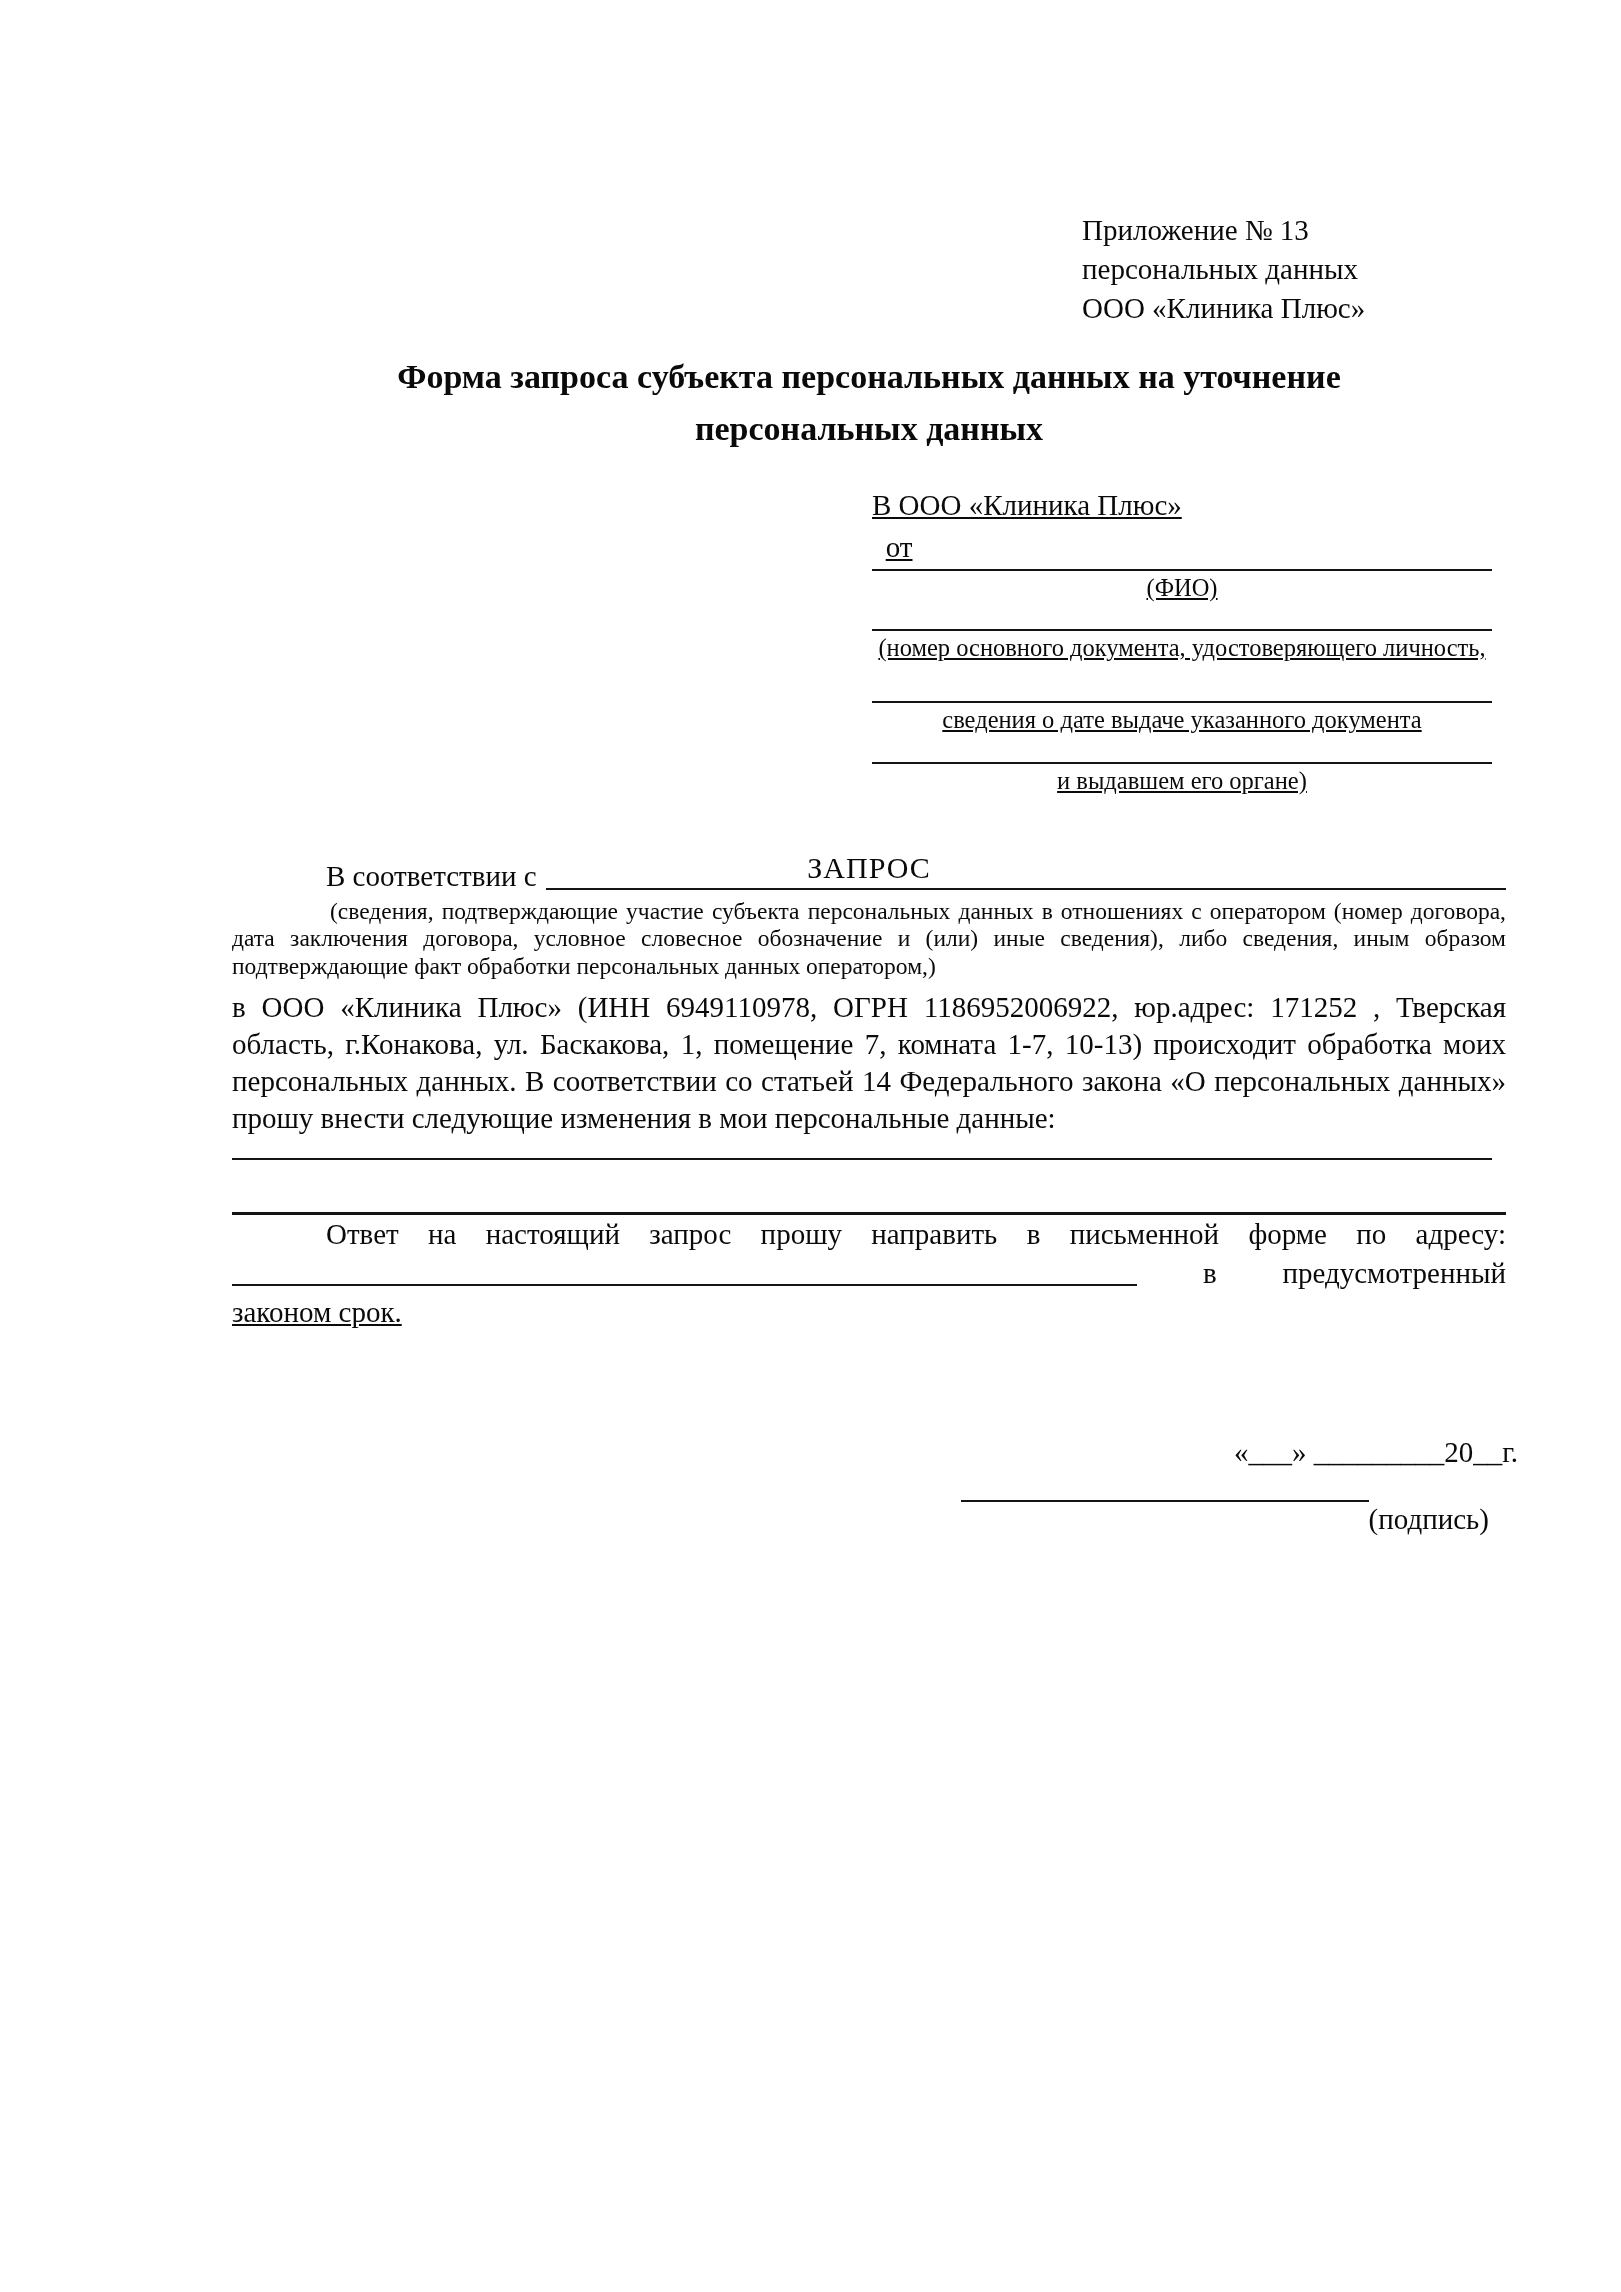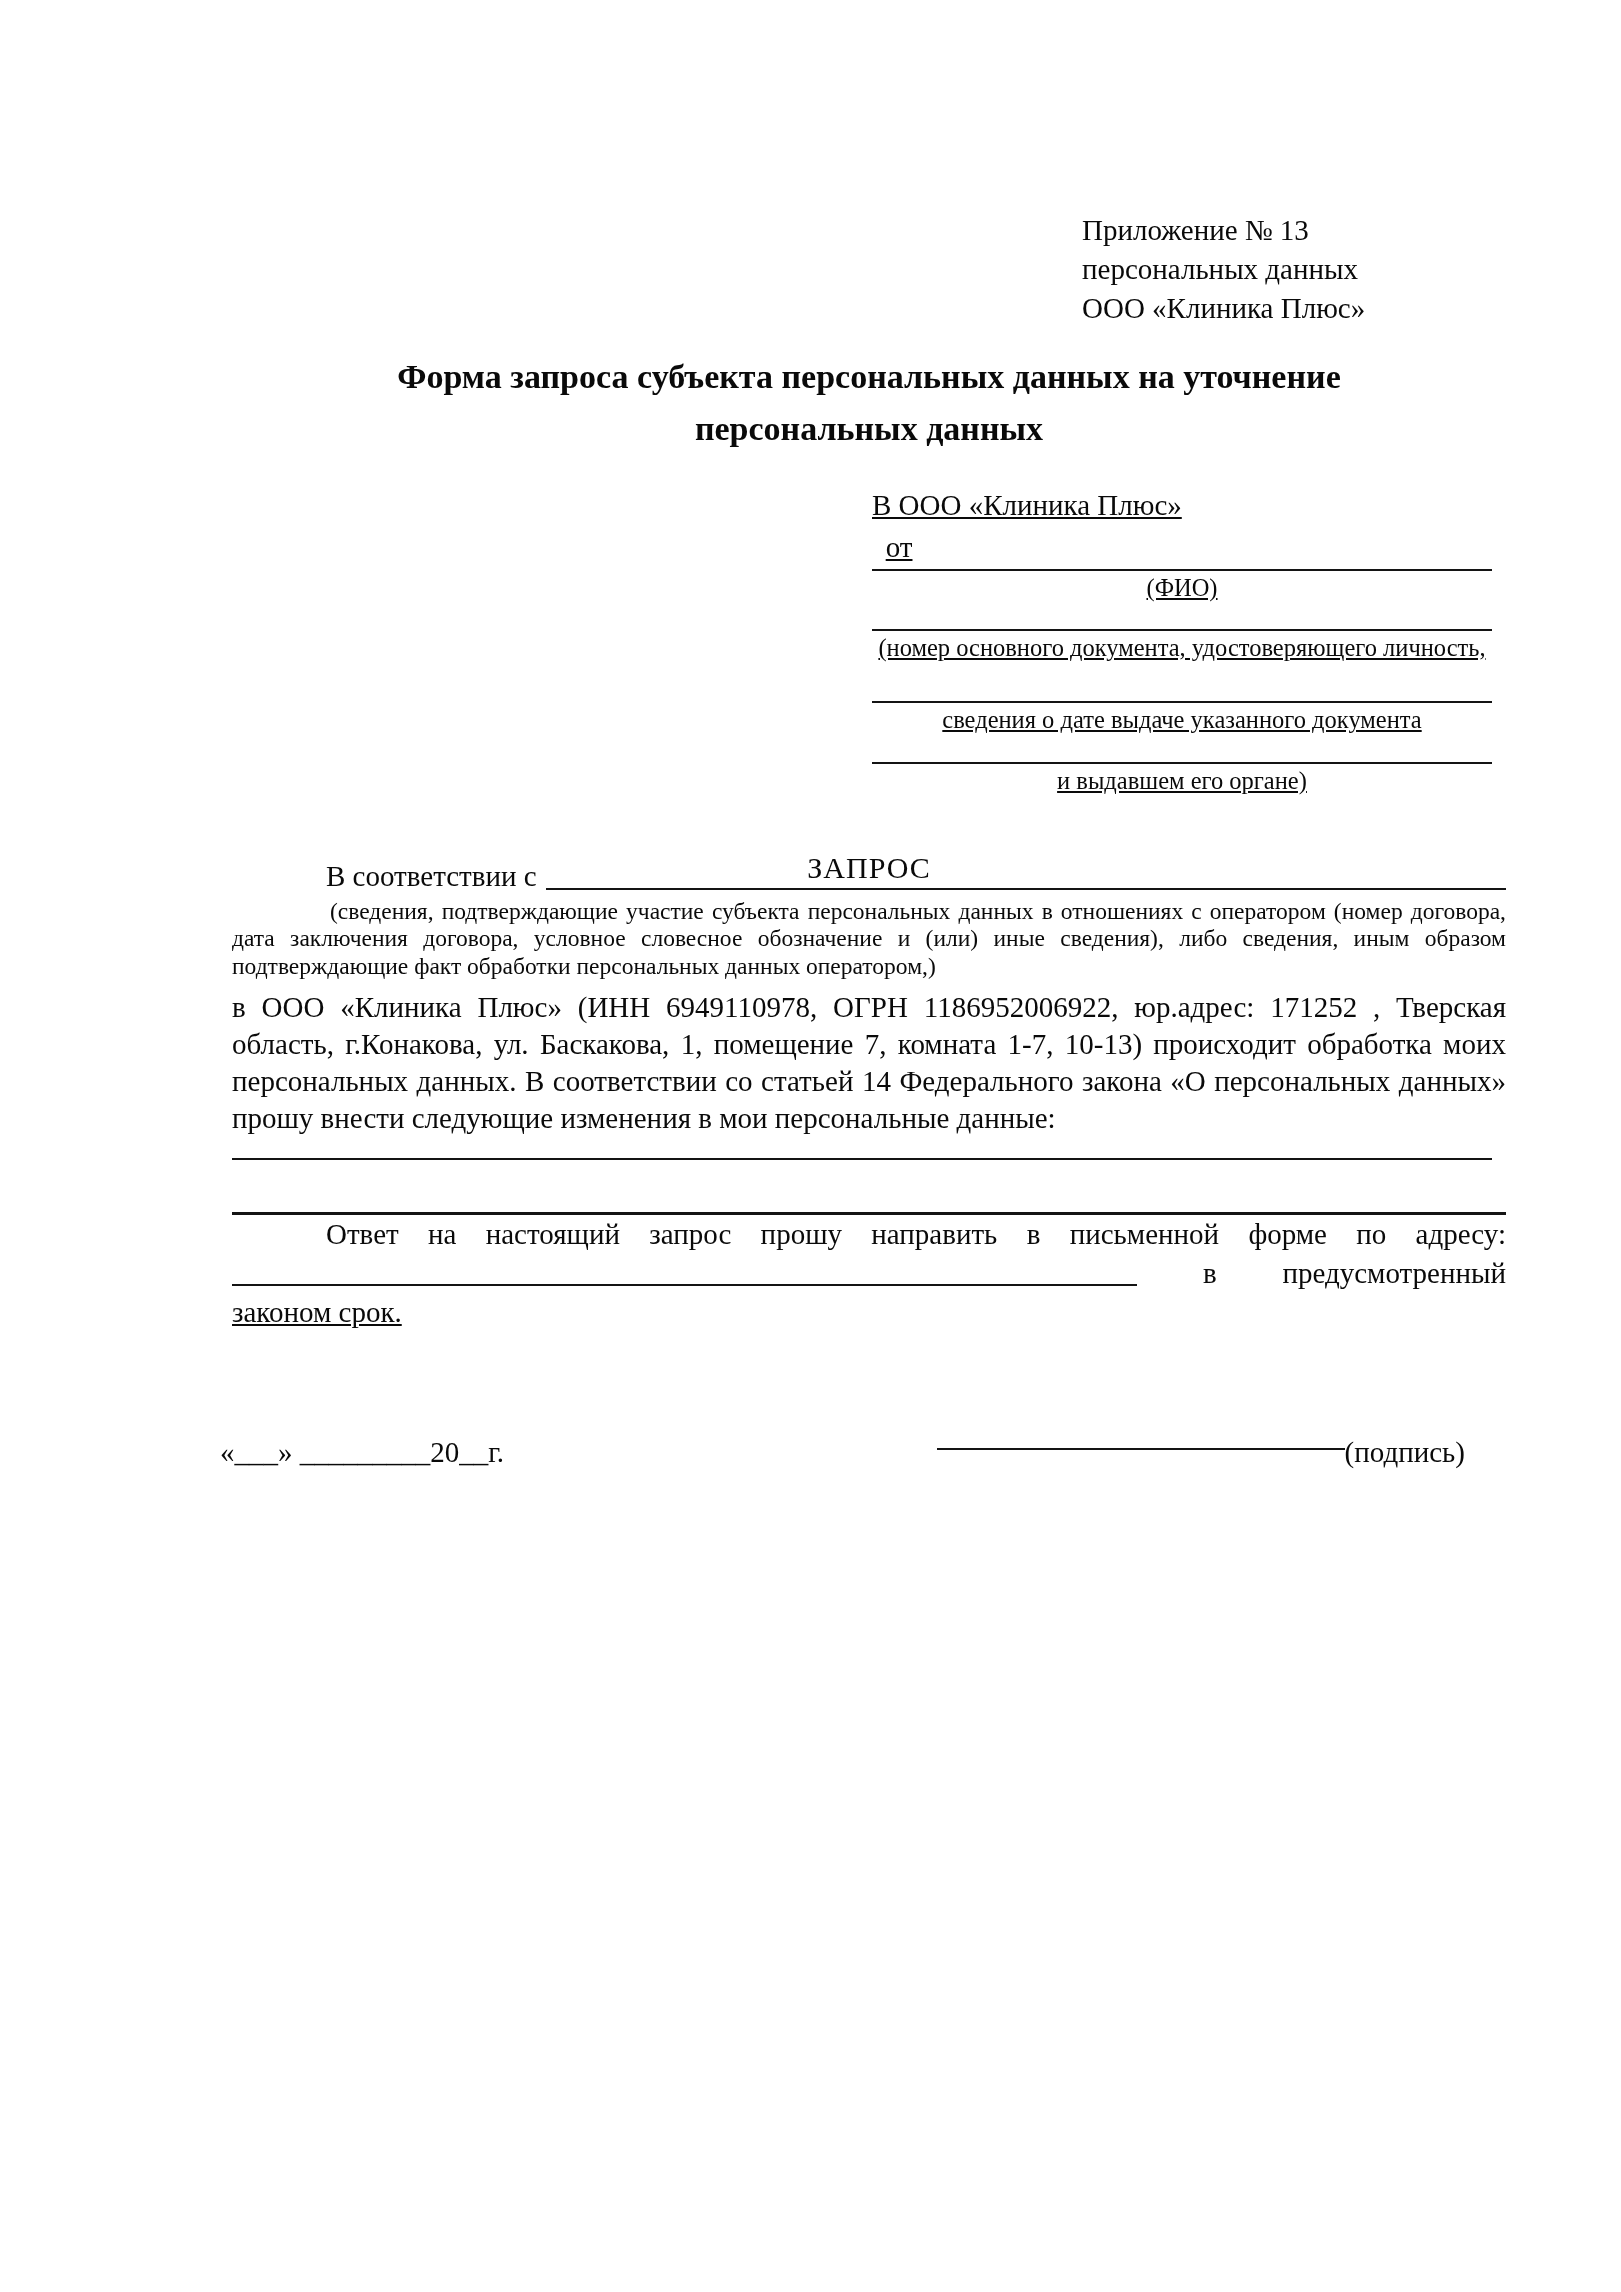--- a/index.html
+++ b/index.html
@@ -62,25 +62,25 @@
     margin-top:0;font-size:29px;line-height:39px;
     text-align:justify;text-align-last:justify;text-indent:94px;
   }
   .reply-line-2{display:flex;justify-content:space-between;line-height:39px;font-size:29px;}
   .reply-line-2 .w-line-fixed{
     width:905px;border-bottom:2.9px solid #141414;align-self:flex-end;margin-bottom:6.9px;
   }
   .reply-line-3{font-size:29px;line-height:39px;text-decoration:underline;}
   
   .footer-row{
-    position:absolute;left:220px;top:1433px;width:1274px;
+    position:absolute;left:244px;top:1433px;width:1274px;
     display:flex;justify-content:space-between;align-items:flex-end;
-    font-size:29px;line-height:39px;
+    font-size:29px;line-height:39px;flex-direction:column;
   }
-  .sig-group{display:flex;align-items:center;margin-right:29px;}
+  .sig-group{display:flex;align-items:flex-start;margin-right:29px;margin-top:28px;}
   .sig-line{width:408px;border-bottom:2.9px solid #141414;margin-bottom:6.9px;}
   .nowrap{white-space:nowrap;}
 </style>
 </head>
 <body>
 
 <div class="page">
 
   <div class="header-block">
     <div>Приложение № 13</div>

